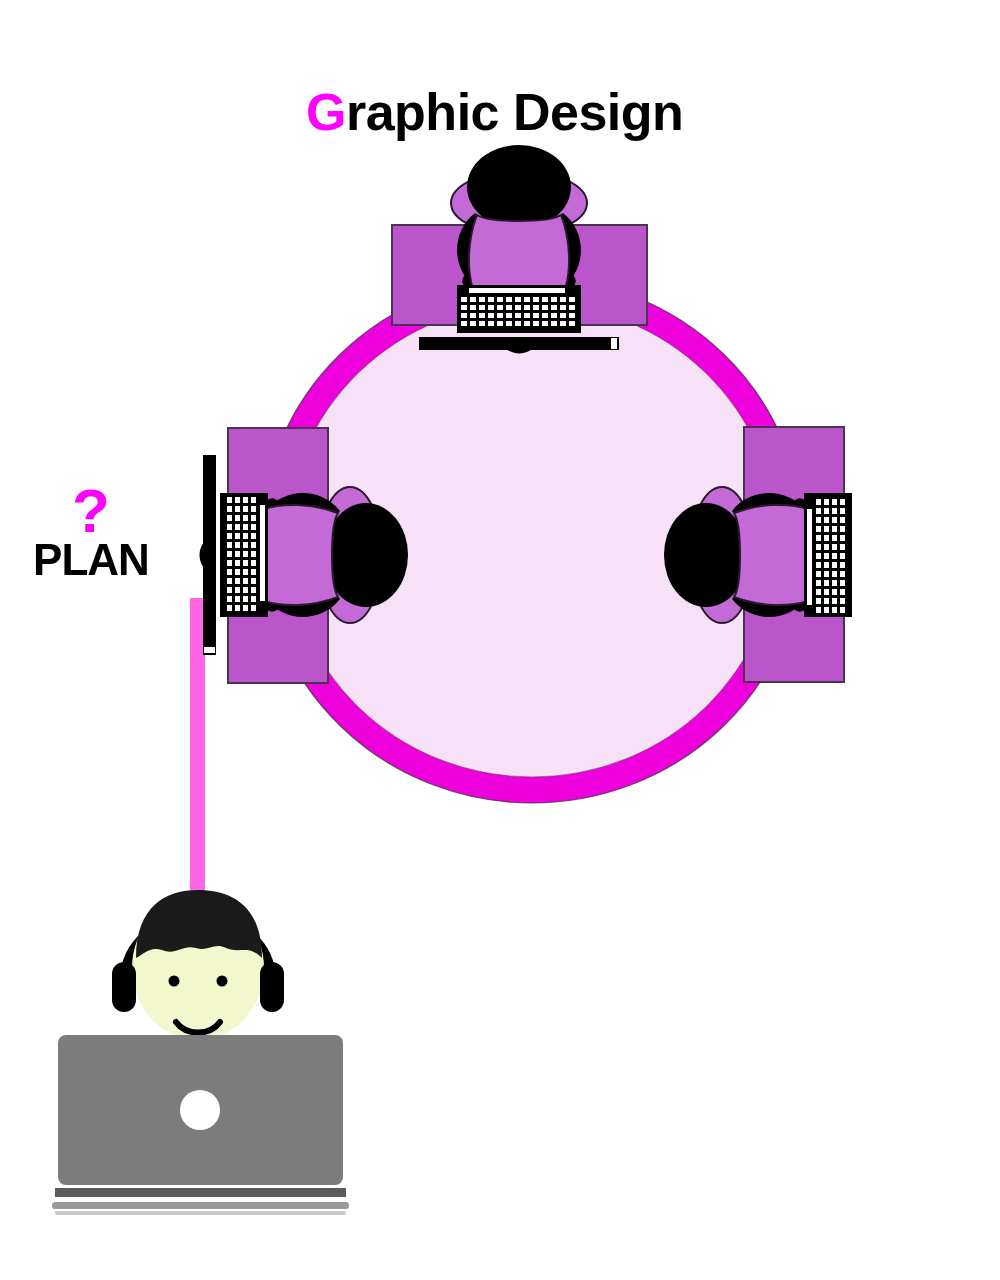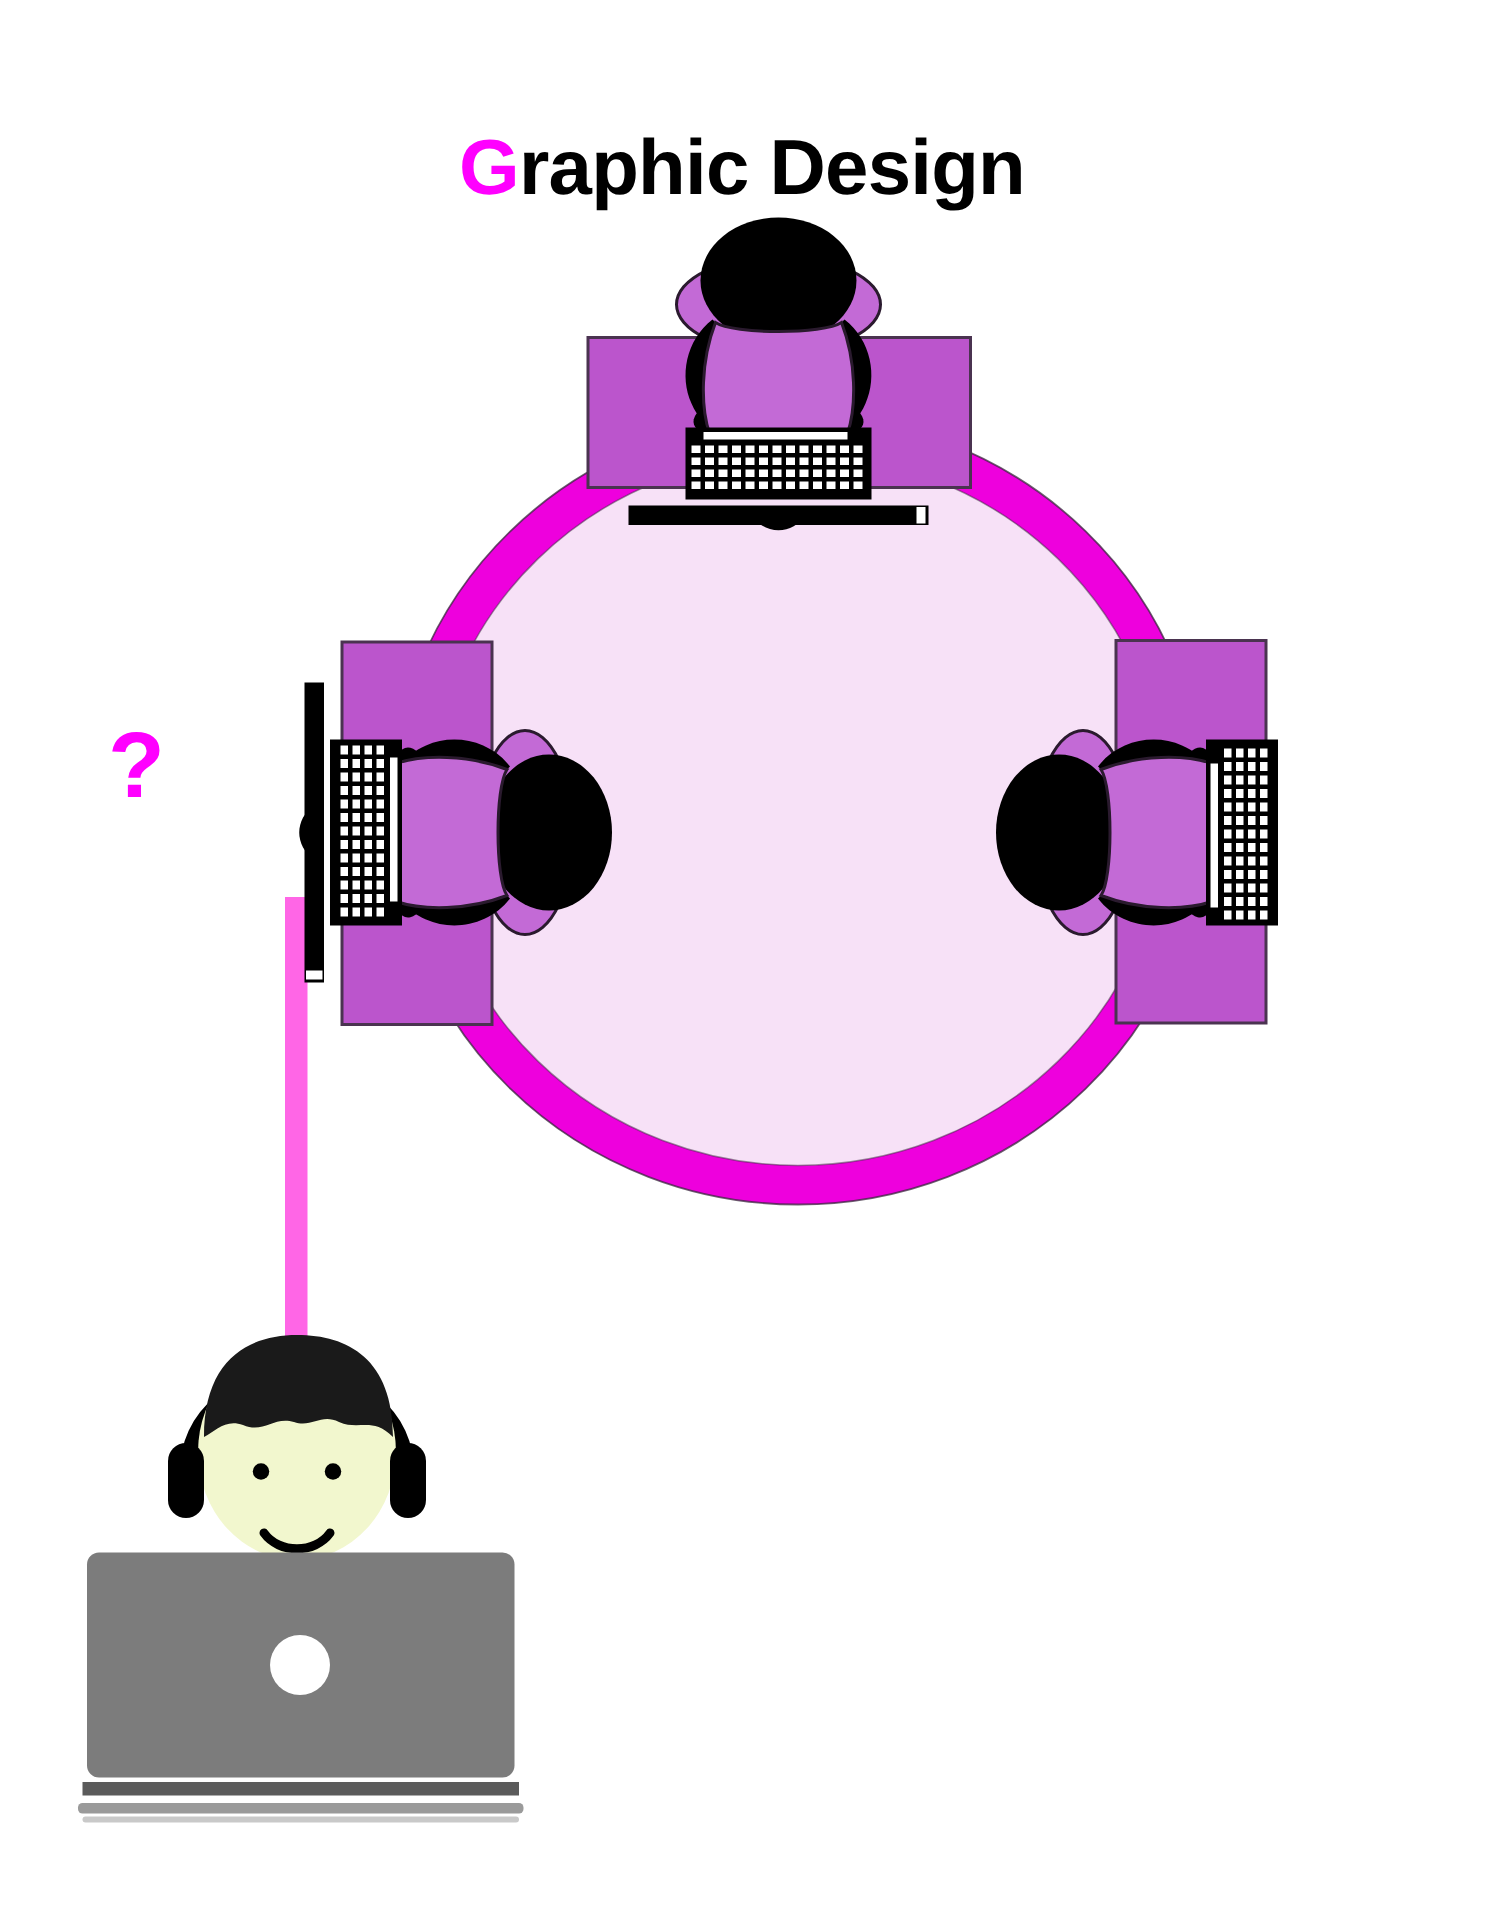--- a/index.html
+++ b/index.html
@@ -214,15 +214,16 @@
       <rect x="55" y="1211" width="291" height="4" rx="2" fill="#c9c9c9"></rect>
     </g>
   </svg>
 
   <div class="label" id="title-graphic-design"><span class="accent">G</span><span>raphic Design</span></div>
 
   <div class="label" id="title-web-development"><span class="accent">W</span><span>eb Development</span></div>
 
   <div id="plan-block">
     <span id="plan-question">?</span>
+    <span id="plan-text">PLAN</span>
   </div>
 
 </div>
 
 </body></html>

